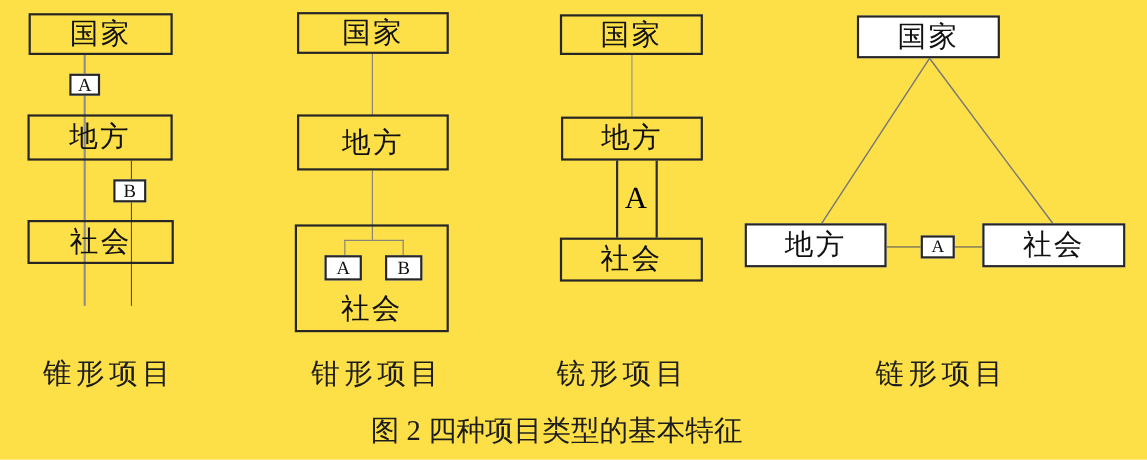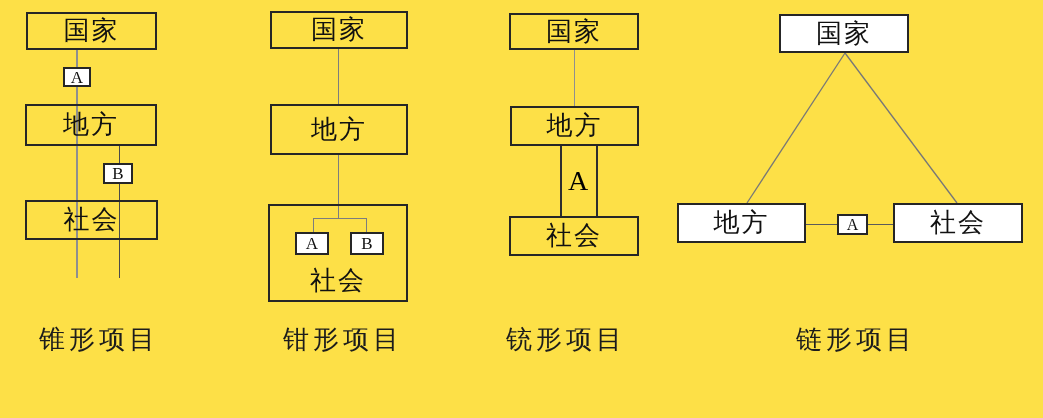--- a/index.html
+++ b/index.html
@@ -114,14 +114,15 @@
     </div>
     <div class="box" style="left:893px;top:203px;width:130px;height:40px;background:#fff;">
       <span>社会</span>
     </div>
     <div class="sbox" style="left:837px;top:214px;width:31px;height:21px;font-size:16px;">
       <span>A</span>
     </div>
     <div class="lbl" style="left:796px;top:327px;">链形项目</div>
   </div>
 
+  <div class="caption">图 2 四种项目类型的基本特征</div>
 
 </div>
 
 </body></html>

